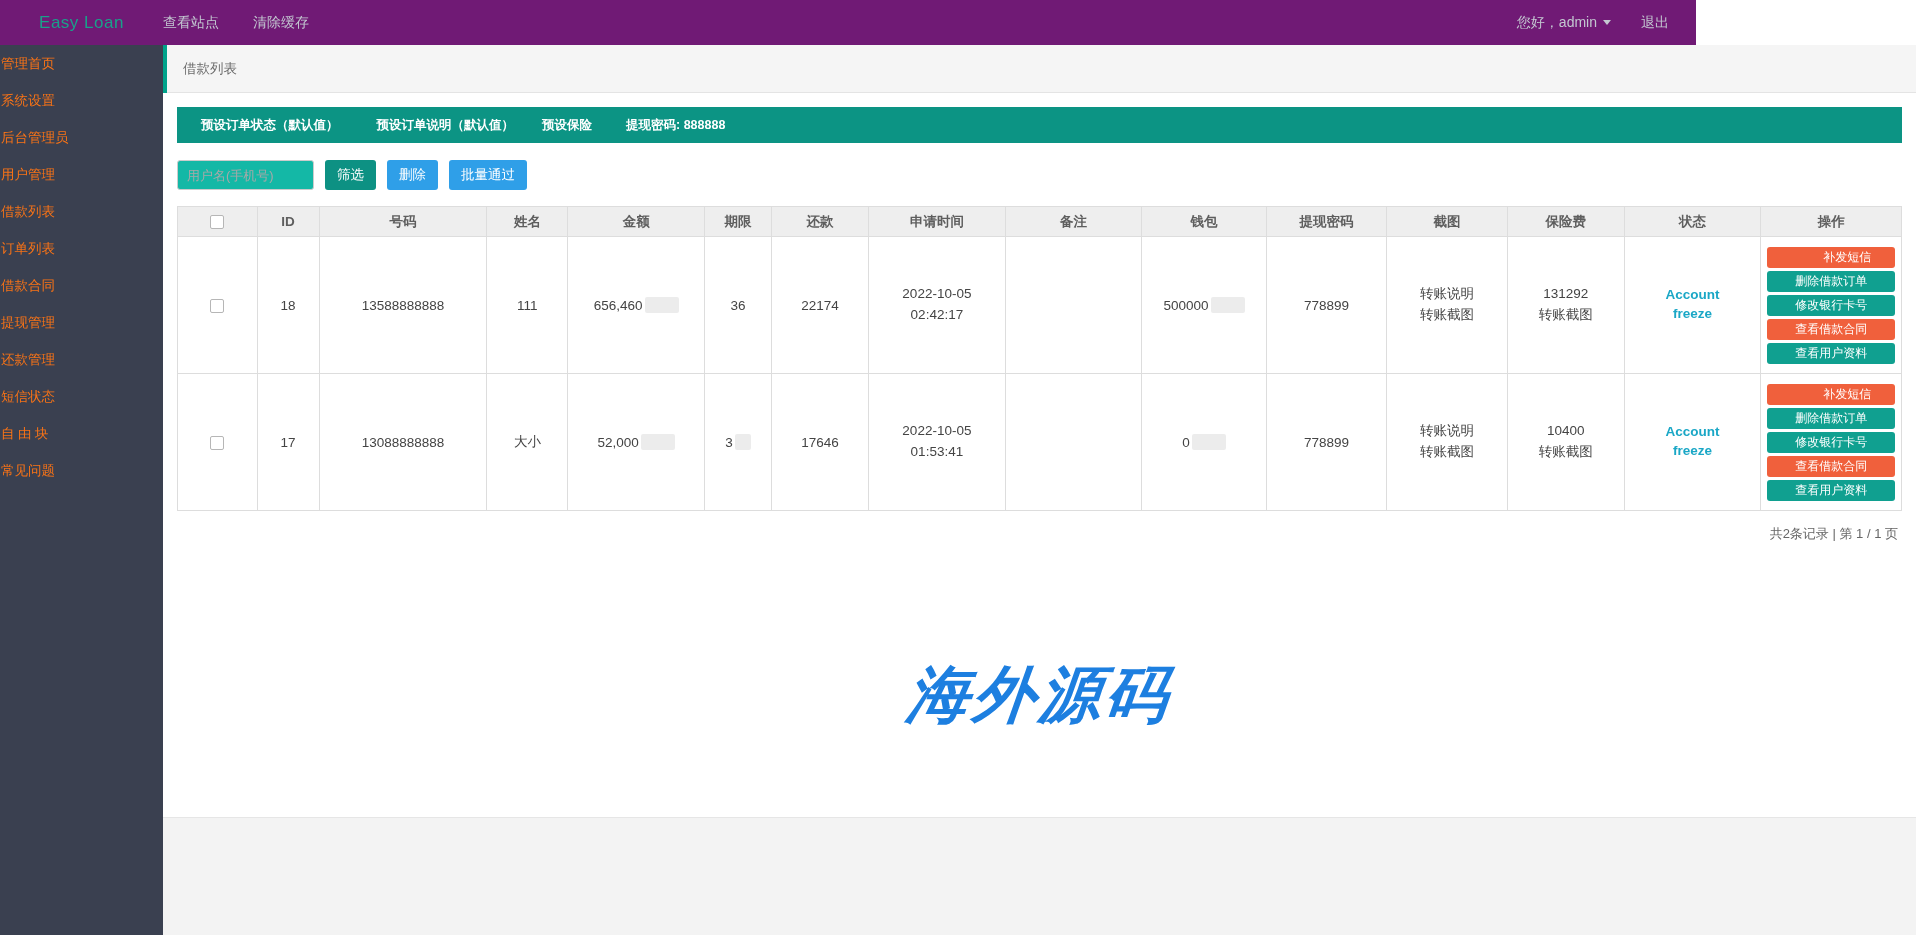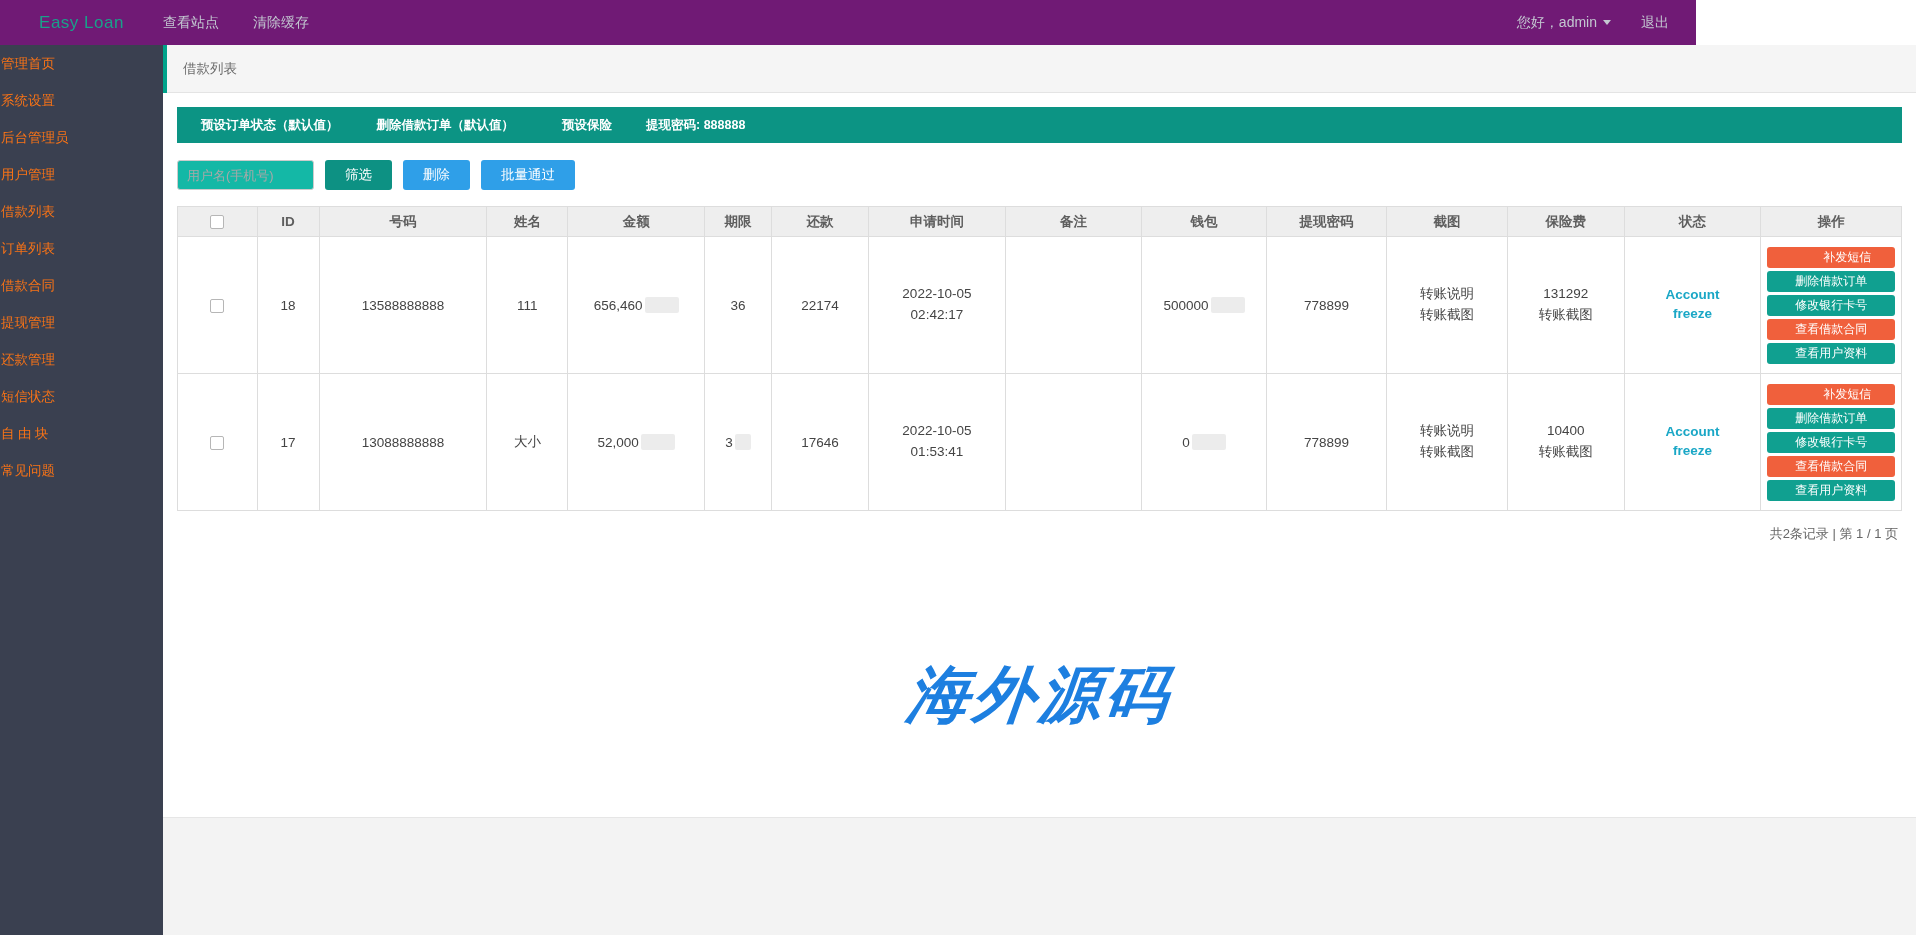--- a/index.html
+++ b/index.html
@@ -57,33 +57,33 @@
   }
 
   
   .banner {
     height: 36px; background: #0c9484; display: flex; align-items: center; gap: 0;
     color: #ffffff; font-size: 12.5px; font-weight: bold;
   }
   .banner-item { cursor: pointer; white-space: nowrap; }
   .banner-item:nth-child(1) { margin-left: 24px; }
   .banner-item:nth-child(2) { margin-left: 38px; }
-  .banner-item:nth-child(3) { margin-left: 48px; }
+  .banner-item:nth-child(3) { margin-left: 28px; }
   .banner-item:nth-child(4) { margin-left: 34px; }
 
   
   .toolbar { display: flex; align-items: center; gap: 11px; padding: 17px 0 16px 0; }
   .search-input {
     width: 137px; height: 30px; border: 1px solid #cccccc; border-radius: 3px;
     padding: 0 9px; font-size: 13px; color: #333; background: #14b8a6;
     font-family: "Liberation Sans", sans-serif; outline: none;
   }
   .search-input::placeholder { color: #a8a8a8; }
   .btn { height: 30px; border: none; border-radius: 3px; color: #fff; font-size: 13.5px;
-         cursor: pointer; font-family: "Liberation Sans", sans-serif; padding: 0 20px; }
+         cursor: pointer; font-family: "Liberation Sans", sans-serif; padding: 0 12px; }
   .btn-filter { background: #0d9183; }
   .btn-delete { background: #2f9fe8; }
   .btn-approve { background: #2f9fe8; }
 
   
   table.grid { width: 100%; border-collapse: collapse; table-layout: fixed; }
   table.grid th {
     background: #eeeeee; border: 1px solid #dddddd; height: 30px;
     font-size: 13.5px; color: #5e5e5e; font-weight: bold; text-align: center;
   }
@@ -169,21 +169,21 @@
 
     <div class="crumbbar">
       <div class="crumb-accent"></div>
       <div class="crumb-text">借款列表</div>
     </div>
 
     <div class="panel">
 
       <div class="banner">
         <div class="banner-item">预设订单状态（默认值）</div>
-        <div class="banner-item">删除借款订单（默认值）</div>
+        <div class="banner-item">预设订单说明（默认值）</div>
         <div class="banner-item">预设保险</div>
         <div class="banner-item">提现密码: 888888</div>
       </div>
 
       <div class="toolbar">
         <input class="search-input" type="text" placeholder="用户名(手机号)" style="">
         <button class="btn btn-filter">筛选</button>
         <button class="btn btn-delete">删除</button>
         <button class="btn btn-approve">批量通过</button>
       </div>

